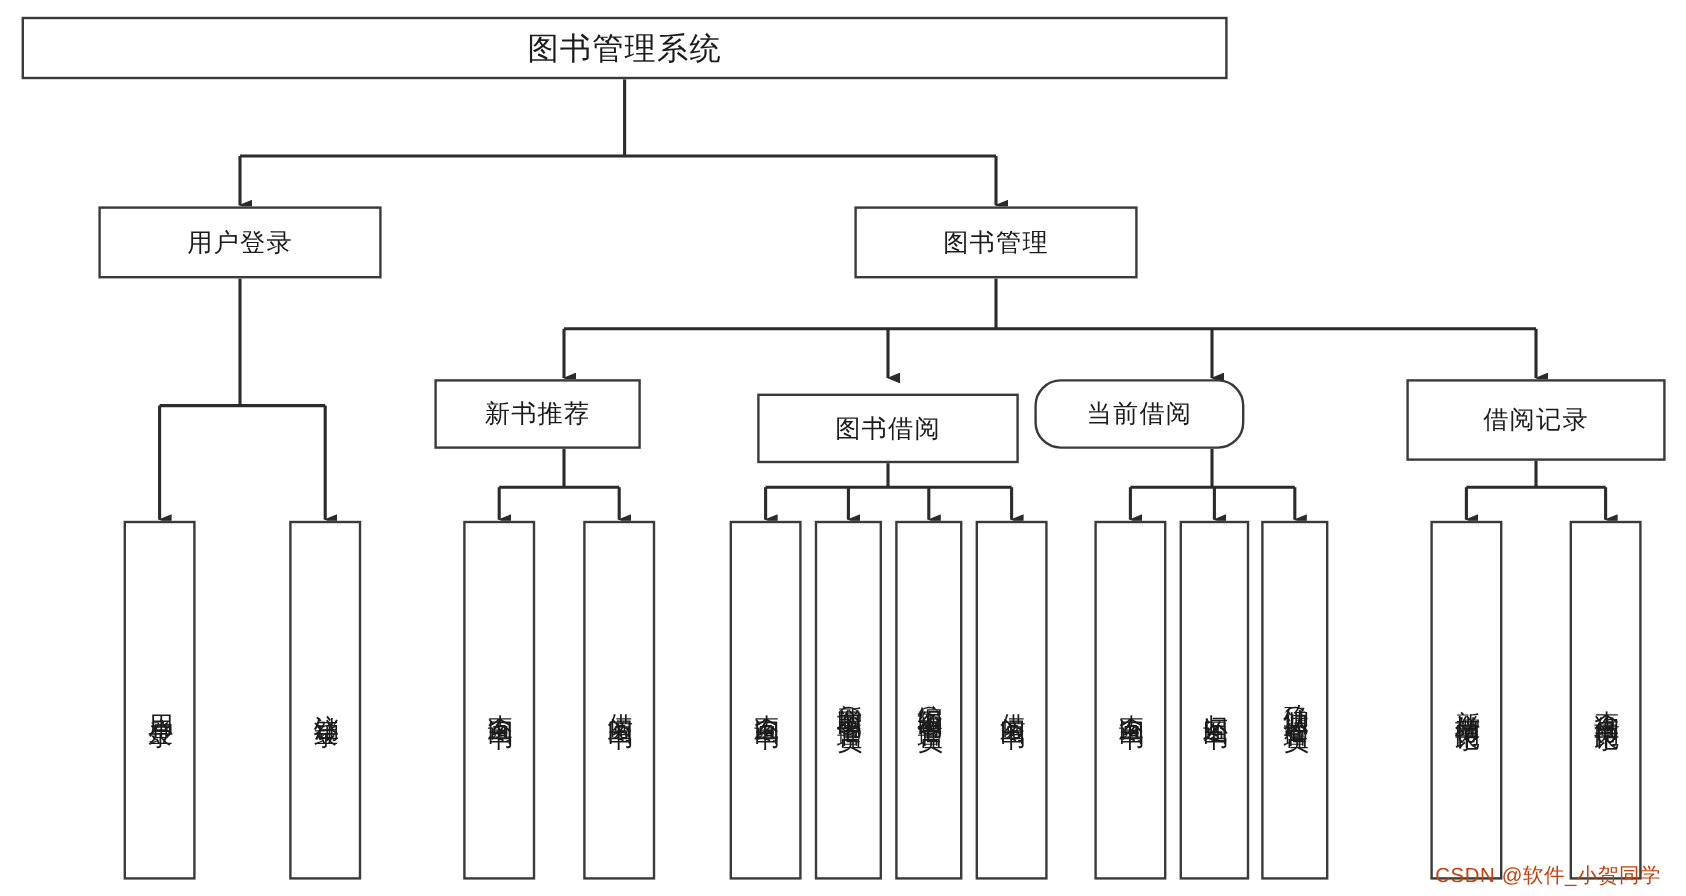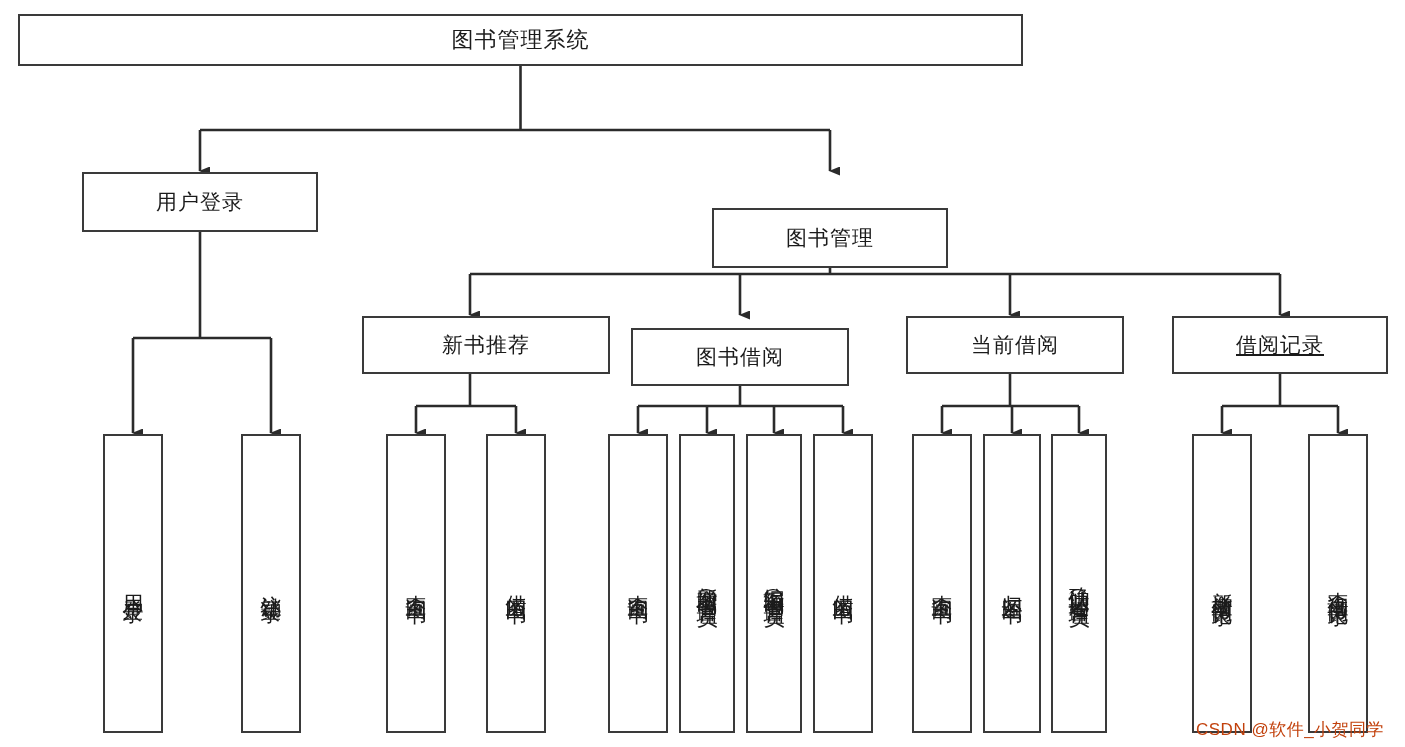--- a/index.html
+++ b/index.html
@@ -41,21 +41,21 @@
   }
   .node.vert {
     writing-mode: vertical-rl;
     text-orientation: upright;
     font-size: 21px;
     letter-spacing: 3px;
     line-height: 1.05;
     padding: 4px 0;
   }
   .node.root {
-    font-size: 22px;
+    font-size: 26px;
   }
   .watermark {
     position: absolute;
     font-size: 17px;
     color: #c2410c;
     white-space: nowrap;
     letter-spacing: 0.5px;
   }
 </style>
 </head>
@@ -102,26 +102,26 @@
         <path d="M1280,374 L1280,406"></path>
         <path d="M1222,406 L1338,406"></path>
         <path d="M1222,406 L1222,433" marker-end="url(#arrowhead)"></path>
         <path d="M1338,406 L1338,433" marker-end="url(#arrowhead)"></path>
       </g>
   </svg>
 
   <div class="node horiz root" style="left: 18px; top: 14px; width: 1005px; height: 52px;">图书管理系统</div>
 
   <div class="node horiz" style="left: 82px; top: 172px; width: 236px; height: 60px;">用户登录</div>
-  <div class="node horiz" style="left: 712px; top: 172px; width: 236px; height: 60px; margin-top: 36px;">图书管理</div>
+  <div class="node horiz" style="left: 712px; top: 172px; width: 236px; height: 60px;">图书管理</div>
 
-  <div class="node horiz" style="left: 362px; top: 316px; width: 248px; height: 58px;">新书推荐</div>
+  <div class="node horiz" style="left: 362px; top: 316px; width: 172px; height: 58px;">新书推荐</div>
   <div class="node horiz" style="left: 631px; top: 316px; width: 218px; height: 58px; margin-top: 12px;">图书借阅</div>
-  <div class="node horiz" style="left: 906px; top: 316px; width: 218px; height: 58px;">当前借阅</div>
-  <div class="node horiz" style="left: 1172px; top: 316px; width: 216px; height: 58px; text-decoration: underline;">借阅记录</div>
+  <div class="node horiz" style="left: 862px; top: 316px; width: 175px; height: 58px; border-radius: 22px;">当前借阅</div>
+  <div class="node horiz" style="left: 1172px; top: 316px; width: 216px; height: 68px;">借阅记录</div>
 
   <div class="node vert" style="left: 103px; top: 434px; width: 60px; height: 299px;">用户登录</div>
   <div class="node vert" style="left: 241px; top: 434px; width: 60px; height: 299px;">注销登录</div>
   <div class="node vert" style="left: 386px; top: 434px; width: 60px; height: 299px;">查询图书</div>
   <div class="node vert" style="left: 486px; top: 434px; width: 60px; height: 299px;">借阅图书</div>
   <div class="node vert" style="left: 608px; top: 434px; width: 60px; height: 299px;">查询图书</div>
   <div class="node vert" style="left: 679px; top: 434px; width: 56px; height: 299px;">新增图书（管理员）</div>
   <div class="node vert" style="left: 746px; top: 434px; width: 56px; height: 299px;">编辑图书（管理员）</div>
   <div class="node vert" style="left: 813px; top: 434px; width: 60px; height: 299px;">借阅图书</div>
   <div class="node vert" style="left: 912px; top: 434px; width: 60px; height: 299px;">查询图书</div>

